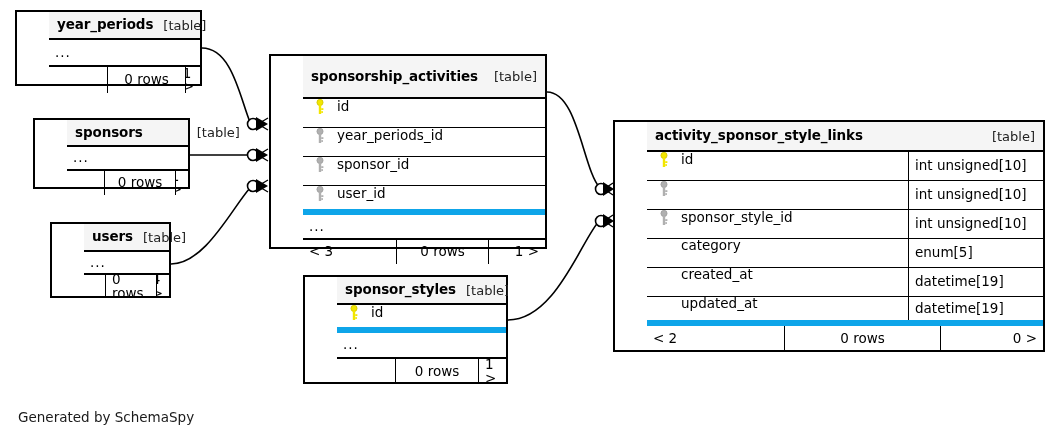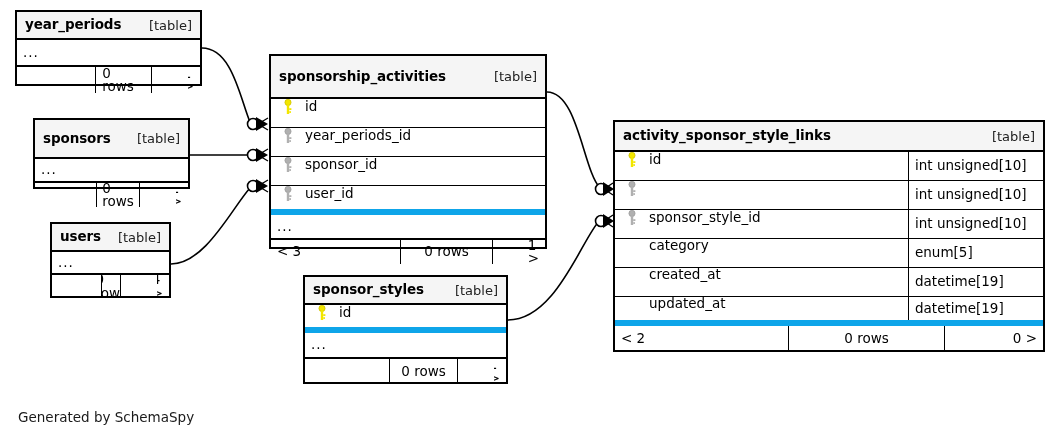--- a/index.html
+++ b/index.html
@@ -29,20 +29,21 @@
     height: 439px;
     pointer-events: none;
   }
   .table-node {
     position: absolute;
     border: 2px solid #000000;
     background: #ffffff;
     box-sizing: border-box;
     font-size: 13.5px;
     line-height: 1;
+    padding-left: 32px;
   }
   .tbl-header {
     background: #f5f5f5;
     border-bottom: 2px solid #000000;
     box-sizing: border-box;
     display: flex;
     align-items: center;
     justify-content: space-between;
     padding: 0 8px;
     height: 28px;
@@ -102,21 +103,20 @@
     box-sizing: border-box;
     border-bottom: 2px solid #000000;
     font-size: 13.5px;
     letter-spacing: 1px;
   }
   .foot-row {
     display: flex;
     height: 26px;
     box-sizing: border-box;
     font-size: 13.5px;
-    gap: 36px;
   }
   .foot-cell {
     display: flex;
     align-items: center;
     box-sizing: border-box;
     padding: 0 6px;
     overflow: hidden;
   }
   .foot-prev { justify-content: flex-start; }
   .foot-mid { justify-content: center; border-left: 1px solid #000000; border-right: 1px solid #000000; }
@@ -173,21 +173,21 @@
     </div>
     <div class="ellipsis-row">...</div>
     <div class="foot-row">
       <div class="foot-cell foot-prev" style="width:58px;"></div>
       <div class="foot-cell foot-mid" style="width:79px;">0 rows</div>
       <div class="foot-cell foot-next" style="flex:1;">1 &gt;</div>
     </div>
   </div>
 
   <div class="table-node" style="left:33px; top:118px; width:157px; height:71px;">
-    <div class="tbl-header" style="height:39px;">
+    <div class="tbl-header" style="height:27px;gap:44px;">
       <span class="tbl-name">sponsors</span>
       <span class="tbl-tag">[table]</span>
     </div>
     <div class="ellipsis-row" style="height:24px;">...</div>
     <div class="foot-row" style="height:24px;">
       <div class="foot-cell foot-prev" style="width:38px;"></div>
       <div class="foot-cell foot-mid" style="width:74px;">0 rows</div>
       <div class="foot-cell foot-next" style="flex:1;">1 &gt;</div>
     </div>
   </div>

